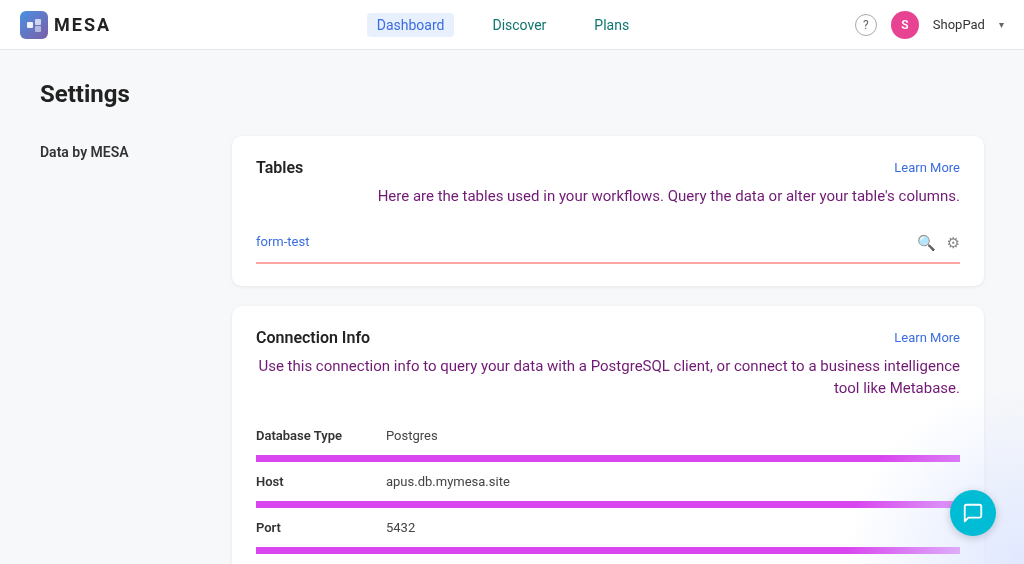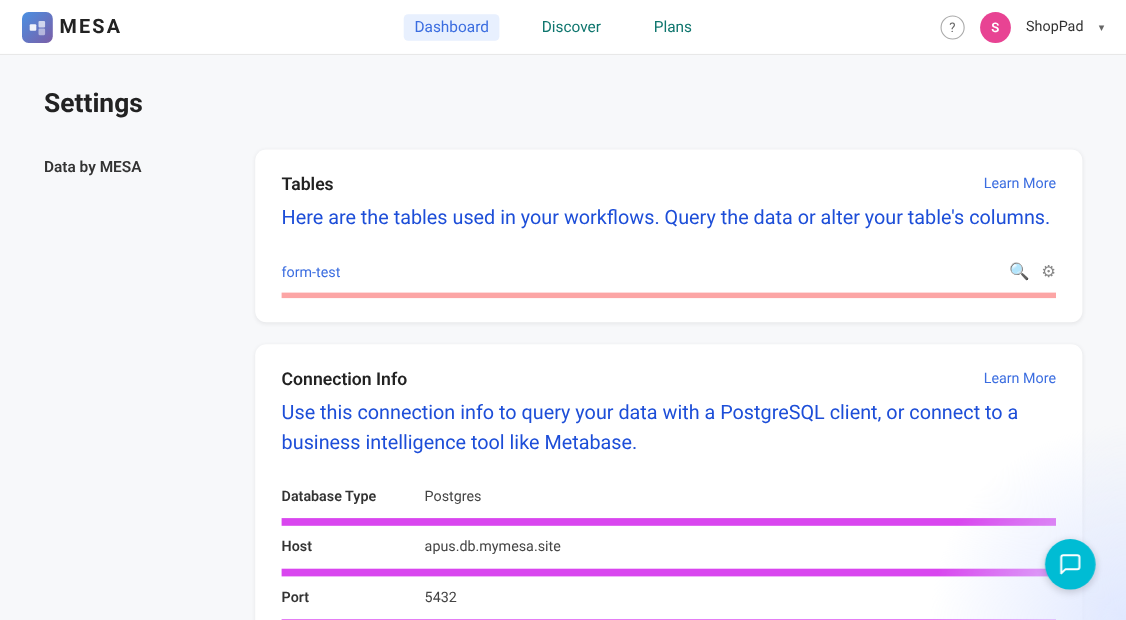--- a/index.html
+++ b/index.html
@@ -167,42 +167,43 @@
       font-weight: 600;
       color: #222;
     }
     .learn-more {
       font-size: 13px;
       color: #3b6de0;
       cursor: pointer;
       text-decoration: none;
     }
     .card-desc {
-      font-size: 18px;
-      color: #1d4ed8;
+      font-size: 15px;
+      color: #701a75;
       margin-bottom: 16px;
       line-height: 1.5;
+      text-align: right;
     }
 
     
     .table-header-row {
       display: flex;
       justify-content: space-between;
       padding: 6px 0;
       border-bottom: 1px solid #e0e0e0;
       font-size: 13px;
       color: #666;
       font-weight: 500;
     }
     .table-data-row {
       display: flex;
-      align-items: flex-end;
+      align-items: flex-start;
       justify-content: space-between;
       padding: 10px 0;
-      border-bottom: 5px solid #fca5a5;
+      border-bottom: 2px solid #fca5a5;
     }
     .table-cell-name {
       color: #3b6de0;
       font-size: 13px;
       cursor: pointer;
     }
     .table-row-actions {
       display: flex;
       gap: 10px;
       align-items: center;

